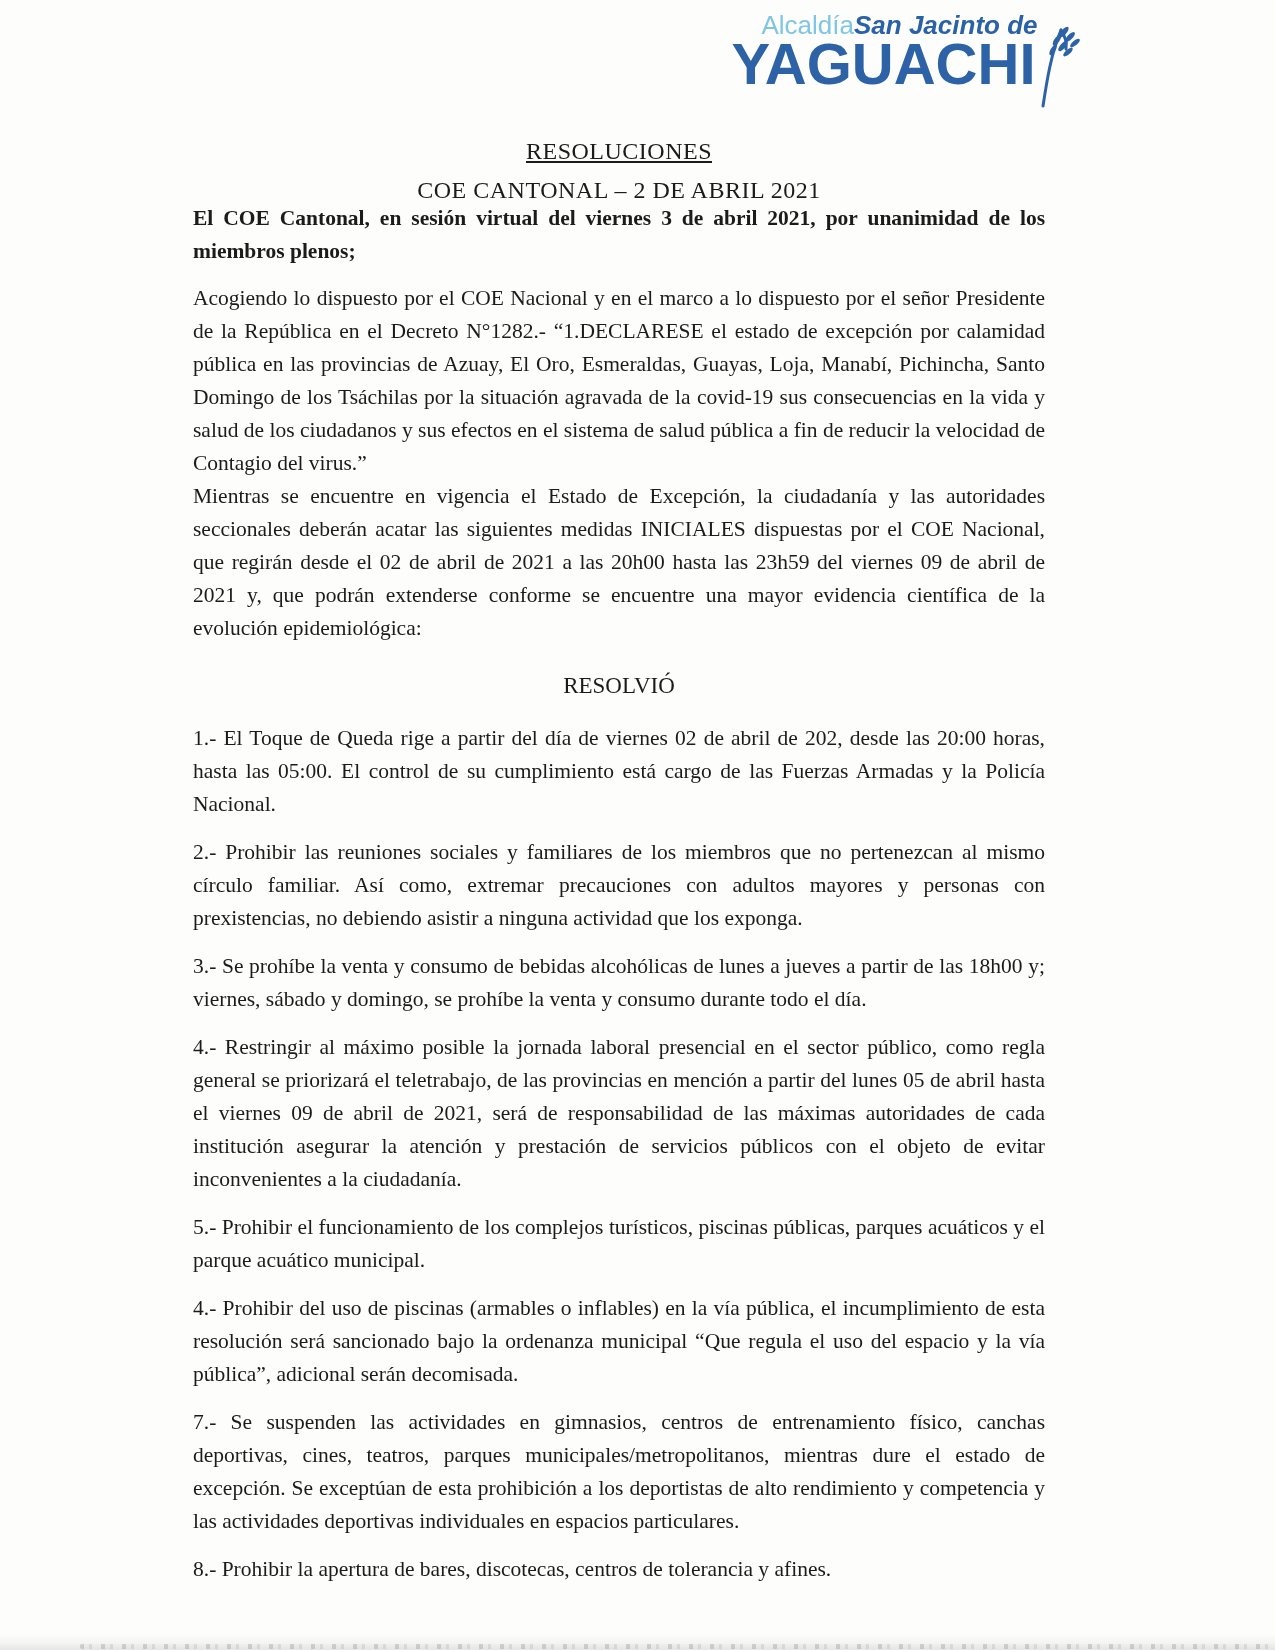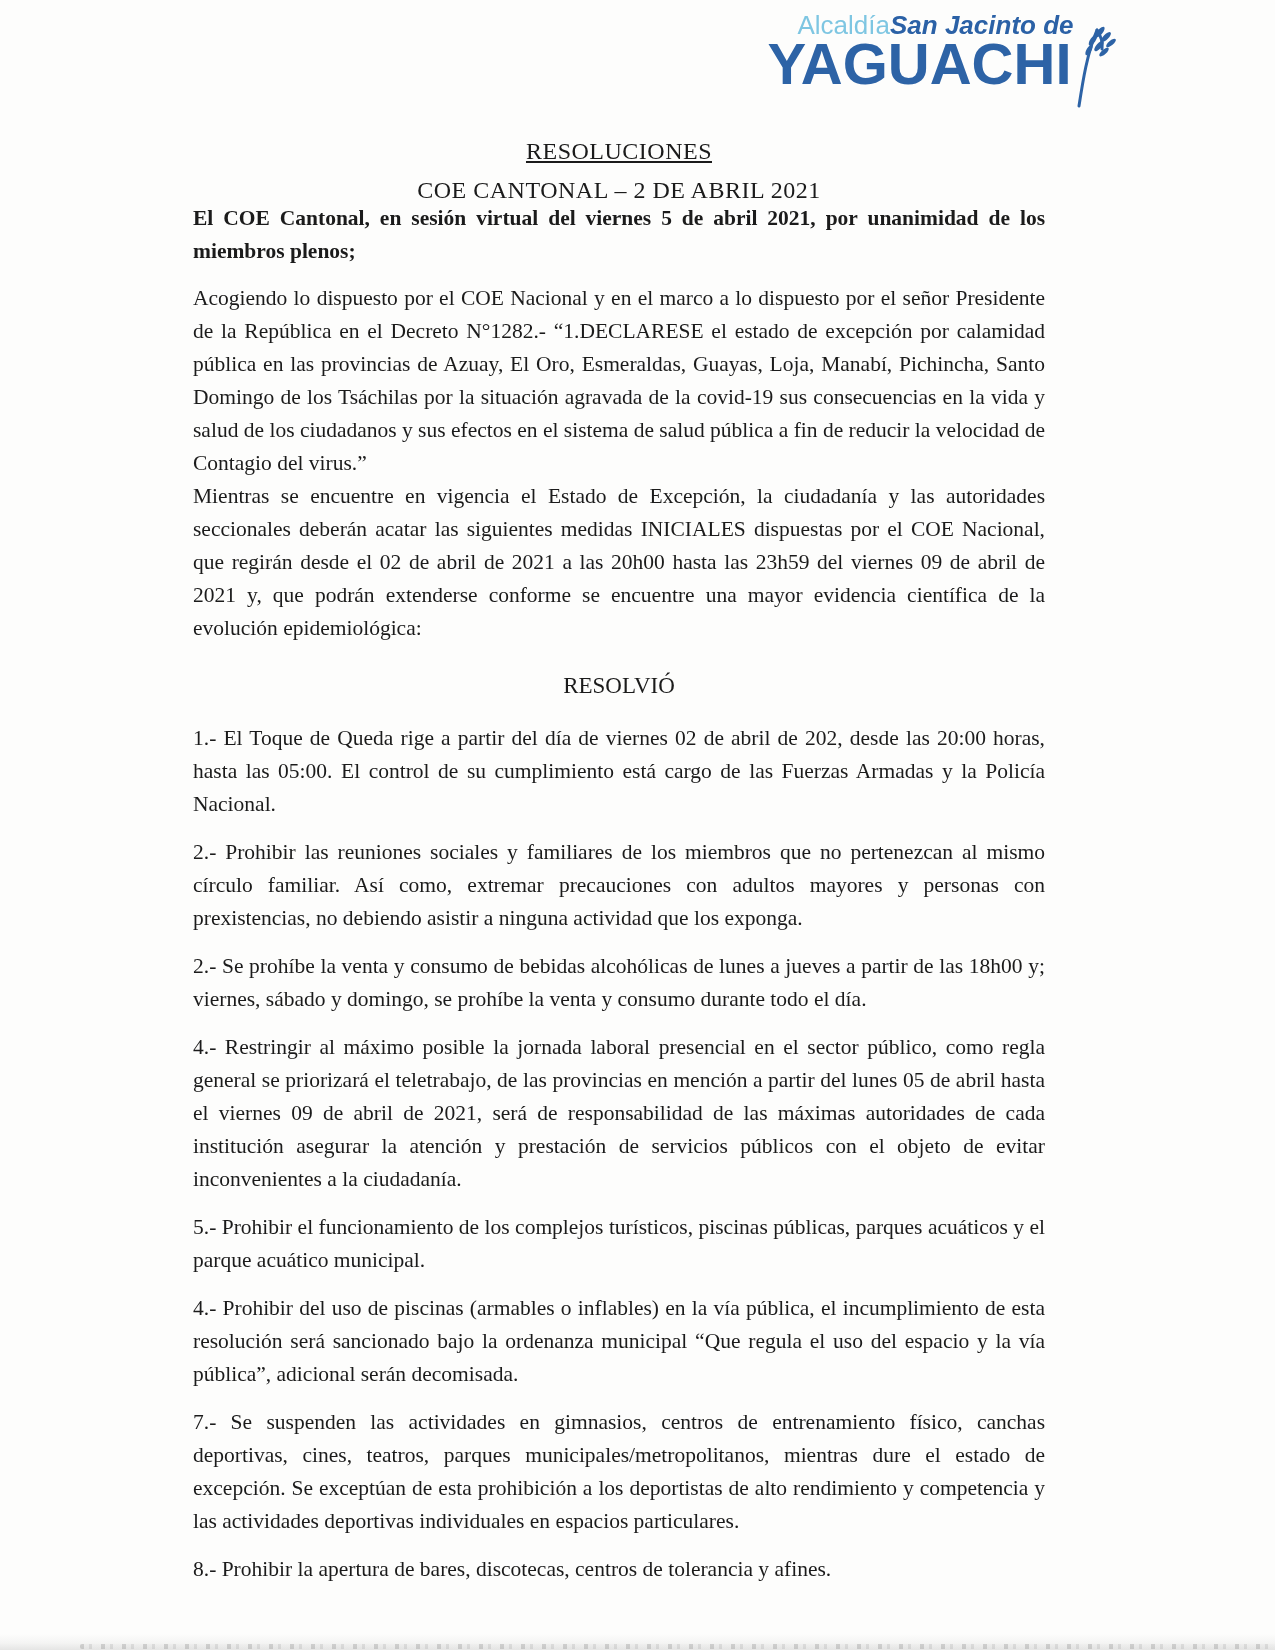--- a/index.html
+++ b/index.html
@@ -11,21 +11,21 @@
     background: #fdfdfc;
     overflow: hidden;
     font-family: "Liberation Serif", serif;
     color: #1b1b1b;
   }
 
   
   .logo {
     position: absolute;
     top: 12px;
-    left: 708px;
+    left: 672px;
     width: 395px;
     font-family: "Liberation Sans", sans-serif;
   }
   .logo-top {
     text-align: center;
     padding-left: 60px;
     font-size: 26px;
     line-height: 26px;
     white-space: nowrap;
   }
@@ -132,29 +132,29 @@
       </span>
     </div>
   </div>
 
   <div class="doc-title">
     <p class="doc-title-line1">RESOLUCIONES</p>
     <p class="doc-title-line2">COE CANTONAL – 2 DE ABRIL 2021</p>
   </div>
 
   <div class="content">
-    <p class="para bold">El COE Cantonal, en sesión virtual del viernes 5 de abril 2021, por unanimidad de los miembros plenos;</p>
+    <p class="para bold">El COE Cantonal, en sesión virtual del viernes 3 de abril 2021, por unanimidad de los miembros plenos;</p>
     <p class="para tight">Acogiendo lo dispuesto por el COE Nacional y en el marco a lo dispuesto por el señor Presidente de la República en el Decreto N°1282.- “1.DECLARESE el estado de excepción por calamidad pública en las provincias de Azuay, El Oro, Esmeraldas, Guayas, Loja, Manabí, Pichincha, Santo Domingo de los Tsáchilas por la situación agravada de la covid-19 sus consecuencias en la vida y salud de los ciudadanos y sus efectos en el sistema de salud pública a fin de reducir la velocidad de Contagio del virus.”</p>
     <p class="para">Mientras se encuentre en vigencia el Estado de Excepción, la ciudadanía y las autoridades seccionales deberán acatar las siguientes medidas INICIALES dispuestas por el COE Nacional, que regirán desde el 02 de abril de 2021 a las 20h00 hasta las 23h59 del viernes 09 de abril de 2021 y, que podrán extenderse conforme se encuentre una mayor evidencia científica de la evolución epidemiológica:</p>
 
     <p class="resolved-heading">RESOLVIÓ</p>
 
     <p class="item">1.- El Toque de Queda rige a partir del día de viernes 02 de abril de 202, desde las 20:00 horas, hasta las 05:00. El control de su cumplimiento está cargo de las Fuerzas Armadas y la Policía Nacional.</p>
     <p class="item">2.- Prohibir las reuniones sociales y familiares de los miembros que no pertenezcan al mismo círculo familiar. Así como, extremar precauciones con adultos mayores y personas con prexistencias, no debiendo asistir a ninguna actividad que los exponga.</p>
-    <p class="item">2.- Se prohíbe la venta y consumo de bebidas alcohólicas de lunes a jueves a partir de las 18h00 y; viernes, sábado y domingo, se prohíbe la venta y consumo durante todo el día.</p>
+    <p class="item">3.- Se prohíbe la venta y consumo de bebidas alcohólicas de lunes a jueves a partir de las 18h00 y; viernes, sábado y domingo, se prohíbe la venta y consumo durante todo el día.</p>
     <p class="item">4.- Restringir al máximo posible la jornada laboral presencial en el sector público, como regla general se priorizará el teletrabajo, de las provincias en mención a partir del lunes 05 de abril hasta el viernes 09 de abril de 2021, será de responsabilidad de las máximas autoridades de cada institución asegurar la atención y prestación de servicios públicos con el objeto de evitar inconvenientes a la ciudadanía.</p>
     <p class="item">5.- Prohibir el funcionamiento de los complejos turísticos, piscinas públicas, parques acuáticos y el parque acuático municipal.</p>
     <p class="item">4.- Prohibir del uso de piscinas (armables o inflables) en la vía pública, el incumplimiento de esta resolución será sancionado bajo la ordenanza municipal “Que regula el uso del espacio y la vía pública”, adicional serán decomisada.</p>
     <p class="item">7.- Se suspenden las actividades en gimnasios, centros de entrenamiento físico, canchas deportivas, cines, teatros, parques municipales/metropolitanos, mientras dure el estado de excepción. Se exceptúan de esta prohibición a los deportistas de alto rendimiento y competencia y las actividades deportivas individuales en espacios particulares.</p>
     <p class="item">8.- Prohibir la apertura de bares, discotecas, centros de tolerancia y afines.</p>
   </div>
 
   <div class="scan-edge"></div>
   <div class="scan-speckle"></div>
 

